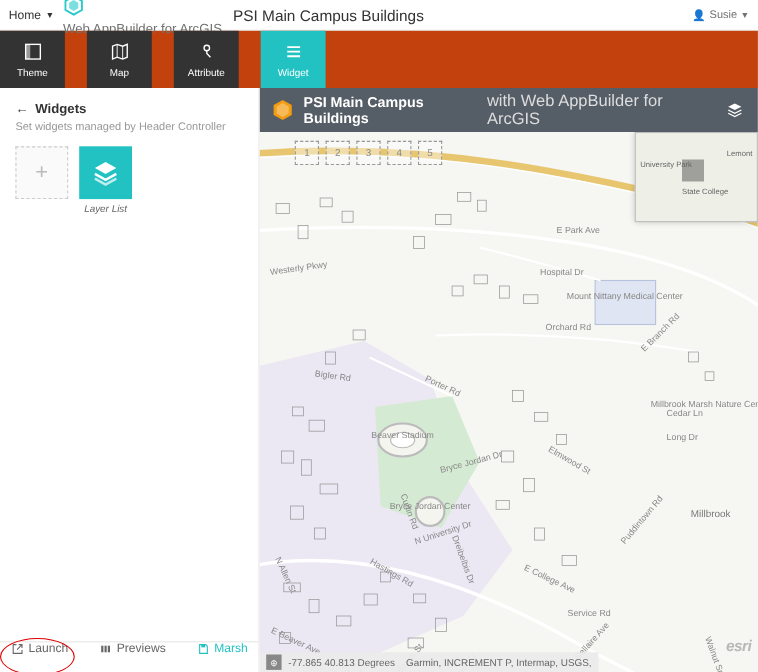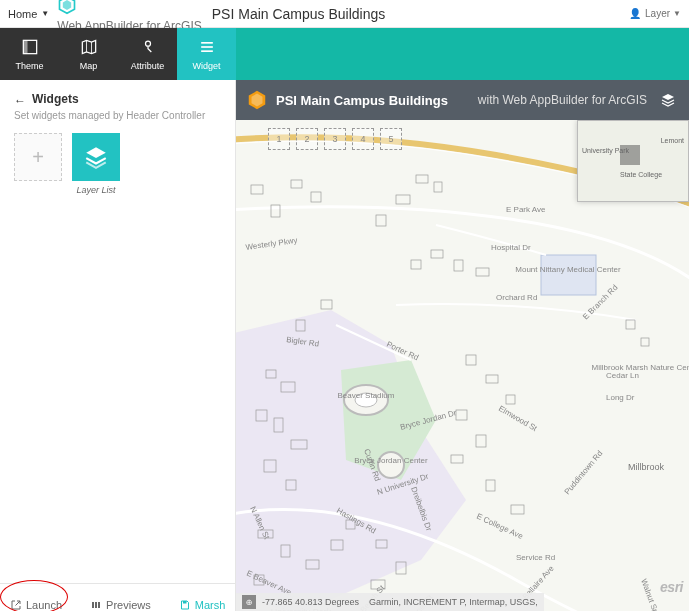--- a/index.html
+++ b/index.html
@@ -11,21 +11,21 @@
   .caret-down { font-size: 8px; }
   .wab-logo { display: flex; align-items: flex-start; gap: 4px; margin-left: 8px; flex-direction: column; }
   .wab-logo svg { width: 20px; height: 20px; }
   .wab-text { color: #717171; font-size: 12px; font-weight: 500; }
   .app-title { margin-left: 10px; font-size: 14px; color: #333; }
   .spacer { flex: 1; }
   .user-link { font-size: 10px; display: flex; align-items: center; gap: 3px; color: #717171; cursor: pointer; }
   .user-icon { font-size: 10px; }
   
   
-  .config-tabs { height: 52px; display: flex; background: #14b8a6; }
+  .config-tabs { height: 52px; display: flex; background: #c2410c; gap: 20px; }
   .config-tab { width: 59px; display: flex; flex-direction: column; align-items: center; justify-content: center; gap: 4px; cursor: pointer; }
   .config-tab.dark { background: #333; color: #fff; }
   .config-tab.teal { background: #22c2c2; color: #fff; }
   .config-tab .tab-label { font-size: 9px; }
   .config-tab svg { width: 20px; height: 20px; }
   
   
   .main { display: flex; height: calc(611px - 28px - 52px); }
   .left-panel { width: 236px; display: flex; flex-direction: column; border-right: 1px solid #e5e5e5; }
   .panel-content { flex: 1; padding: 12px 14px; overflow: auto; }
@@ -35,35 +35,35 @@
   .panel-sub { font-size: 10px; color: #999; margin-bottom: 12px; }
   
   .widget-grid { display: flex; gap: 10px; }
   .widget-cell { width: 48px; text-align: center; }
   .widget-box { width: 48px; height: 48px; display: flex; align-items: center; justify-content: center; }
   .add-box { border: 1px dashed #ccc; background: #fafafa; color: #bbb; font-size: 20px; cursor: pointer; }
   .layer-box { background: #22c2c2; cursor: pointer; }
   .layer-box svg { width: 26px; height: 26px; }
   .widget-label { font-size: 9px; color: #666; margin-top: 4px; font-style: italic; }
   
-  .footer-bar { height: 28px; border-top: 1px solid #e5e5e5; display: flex; align-items: flex-end; padding: 0 10px; gap: 14px; position: relative; }
+  .footer-bar { height: 28px; border-top: 1px solid #e5e5e5; display: flex; align-items: flex-start; padding: 0 10px; gap: 14px; position: relative; }
   .footer-btn { display: flex; align-items: center; gap: 4px; font-size: 11px; color: #666; cursor: pointer; }
   .footer-btn.save { color: #22c2c2; }
   .footer-btn svg { width: 12px; height: 12px; }
   .footer-sep { width: 1px; height: 14px; background: #ddd; }
   .launch-circle { position: absolute; left: 0px; top: -4px; width: 68px; height: 34px; border: 1.5px solid #d00; border-radius: 50%; pointer-events: none; z-index: 5; }
   
   
   .map-area { flex: 1; position: relative; background: #f6f7f2; overflow: hidden; }
   .map-header { position: absolute; top: 0; left: 0; right: 0; height: 40px; background: #555d66; color: #fff; display: flex; align-items: center; padding: 0 10px; z-index: 4; }
   .map-header .logo-badge { width: 22px; height: 22px; display: flex; align-items: center; justify-content: center; margin-right: 8px; }
   .map-header .logo-badge svg { width: 22px; height: 22px; }
   .map-header .mh-title { font-size: 13px; font-weight: 600; }
   .map-header .mh-spacer { flex: 1; }
-  .mh-sub { font-size: 12px; color: #ddd; margin-right: 10px; }
+  .mh-sub { font-size: 15px; color: #ddd; margin-right: 10px; }
   .layers-btn { width: 22px; height: 22px; display: flex; align-items: center; justify-content: center; cursor: pointer; }
   .layers-btn svg { width: 18px; height: 18px; fill: #fff; }
   
   .slot-row { position: absolute; top: 48px; left: 32px; display: flex; gap: 6px; z-index: 3; }
   .slot { width: 22px; height: 22px; border: 1px dashed #999; background: rgba(255,255,255,.4); font-size: 9px; color: #888; display: flex; align-items: center; justify-content: center; cursor: pointer; }
   
   .overview { position: absolute; top: 40px; right: 0; width: 112px; height: 82px; background: #eef0e8; border: 1px solid #bbb; box-shadow: 0 0 6px rgba(0,0,0,.2); z-index: 3; }
   .ov-box { position: absolute; top: 24px; left: 42px; width: 20px; height: 20px; background: rgba(80,80,80,.5); }
   .ov-lbl { position: absolute; font-size: 7px; color: #666; }
   
@@ -88,21 +88,21 @@
     <svg viewBox="0 0 24 24">
       <polygon points="12,2 21,7 21,17 12,22 3,17 3,7" fill="none" stroke="#24caca" stroke-width="2"></polygon>
       <polygon points="12,6 17,9 17,15 12,18 7,15 7,9" fill="#24caca" opacity="0.6"></polygon>
     </svg>
     <span class="wab-text">Web AppBuilder for ArcGIS</span>
   </div>
   <div class="app-title">PSI Main Campus Buildings</div>
   <div class="spacer"></div>
   <div class="user-link">
     <span class="user-icon">👤</span>
-    <span>Layer</span>
+    <span>Susie</span>
     <span class="caret-down">▼</span>
   </div>
 </div>
 
 <div class="config-tabs">
   <div class="config-tab dark">
     <svg viewBox="0 0 24 24">
         <rect x="4" y="4" width="16" height="16" fill="none" stroke="#fff" stroke-width="1.5"></rect>
         <rect x="4" y="4" width="5" height="16" fill="#fff" opacity="0.5"></rect>
       </svg>

